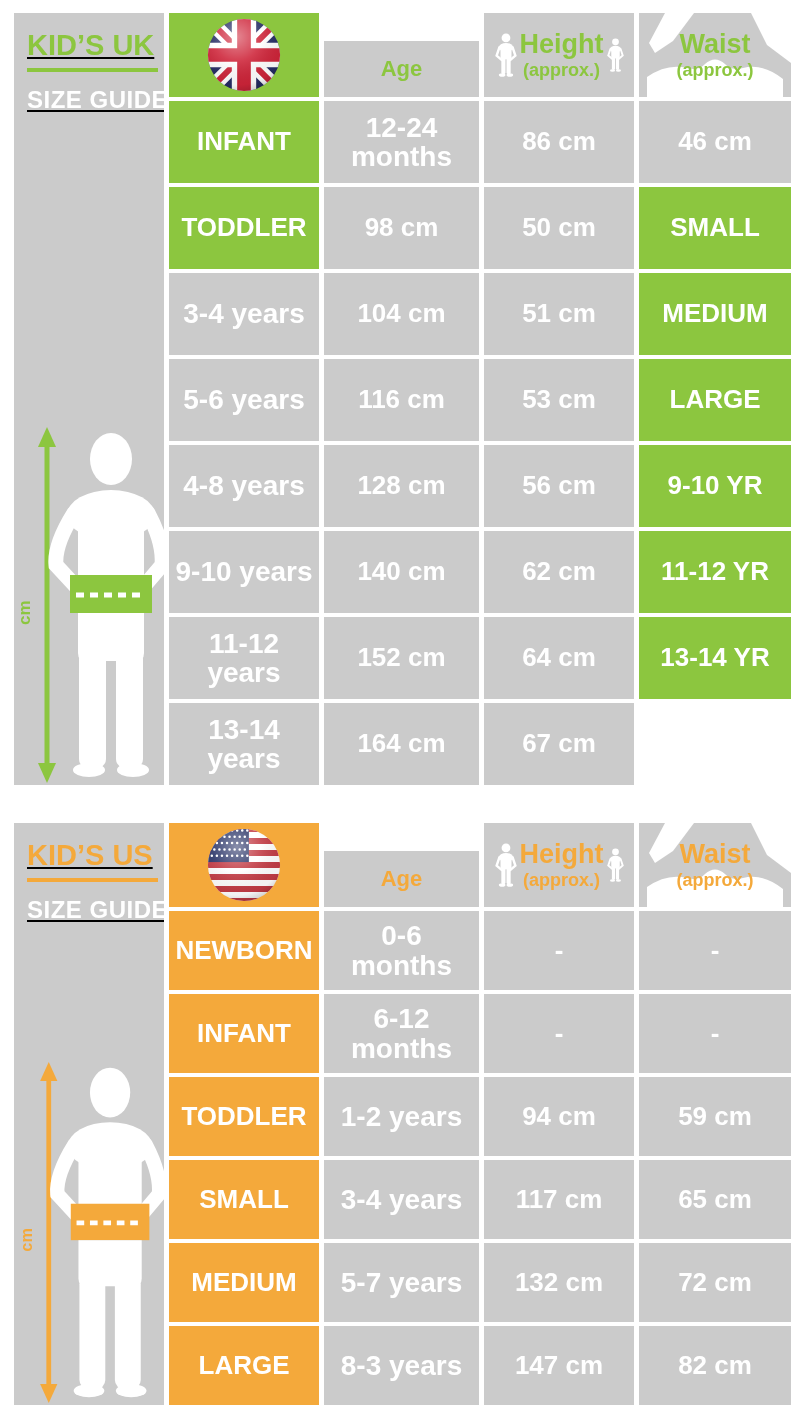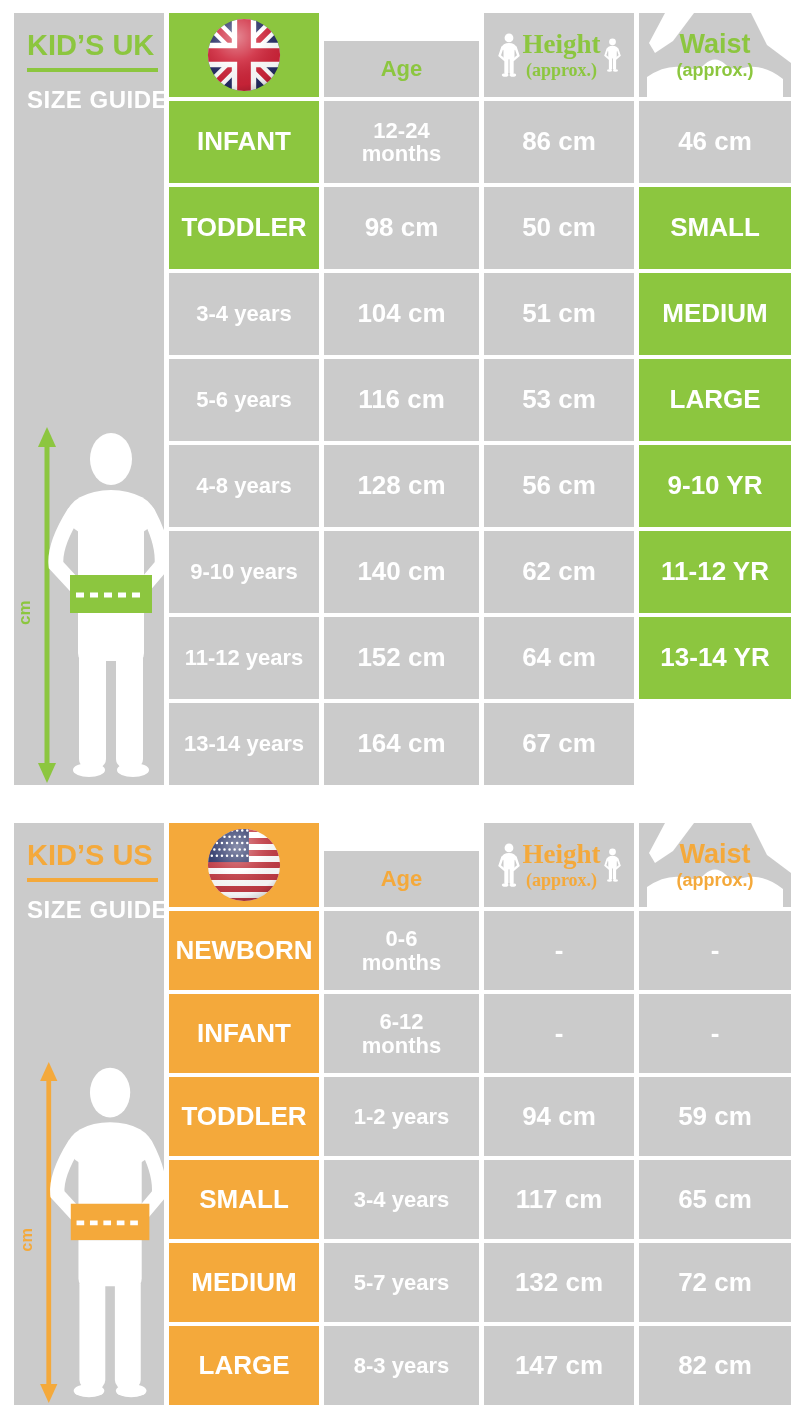--- a/index.html
+++ b/index.html
@@ -4,35 +4,35 @@
 <style>
   :root { --green:#8CC63F; --orange:#F4A93B; --gray:#CBCBCB; }
   * { margin:0; padding:0; box-sizing:border-box; }
   html,body { background:#fff; }
   body { width:800px; height:1416px; font-family:"Liberation Sans",sans-serif; font-weight:700; overflow:hidden; }
   .page { padding:13px 0 0 14px; }
   .guide { display:grid; grid-template-columns:150px 150px 155px 150px 152px; column-gap:5px; row-gap:4px; }
   .guide.uk { grid-template-rows:84px repeat(8,82px); --accent:var(--green); }
   .guide.us { grid-template-rows:84px repeat(6,79px); --accent:var(--orange); margin-top:38px; }
   .sidebar { grid-row:1/-1; grid-column:1; background:var(--gray); display:flex; flex-direction:column; justify-content:space-between; overflow:hidden; }
-  .title-block { padding:17px 8px 0 13px; }
+  .title-block { padding:17px 8px 0 13px;text-decoration:underline; }
   .t1 { font-size:29px; color:var(--accent); line-height:1.1; white-space:nowrap; }
   .rule { height:4px; background:var(--accent); width:131px; margin:6px 0 5px; }
   .t2 { font-size:24px; color:#fff; letter-spacing:.5px; white-space:nowrap;margin-top:14px; }
   .figure-wrap { color:var(--accent); line-height:0; align-self:center; }
   .cell { display:flex; align-items:center; justify-content:center; text-align:center; background:var(--gray); color:#fff; font-size:26px; line-height:1.05; }
   .accent-bg { background:var(--accent);text-align:center; }
   .age-h { color:var(--accent); font-size:22px;margin-top:28px; }
-  .height-h { color:var(--accent); gap:3px;font-family:Liberation Serif, serif; }
+  .height-h { color:var(--accent); gap:3px; }
   .waist-h { color:var(--accent); position:relative; overflow:hidden; }
   .htext { position:relative; line-height:1; }
   .hmain { font-size:27px; }
   .hsub { font-size:18px; margin-top:3px; }
   .torso { position:absolute; inset:0; width:100%; height:100%; }
-  .age-val { white-space:pre-line; font-size:22px; }
+  .age-val { white-space:pre-line; font-size:28px; }
   svg text { font-family:"Liberation Sans",sans-serif; font-weight:700; }
 </style>
 </head>
 <body>
 
 <svg width="0" height="0" style="position:absolute" aria-hidden="true">
   <defs>
     <g id="person-glyph" fill="#fff">
       <circle cx="20" cy="9" r="8"></circle>
       <ellipse cx="20" cy="26" rx="13" ry="8"></ellipse>

